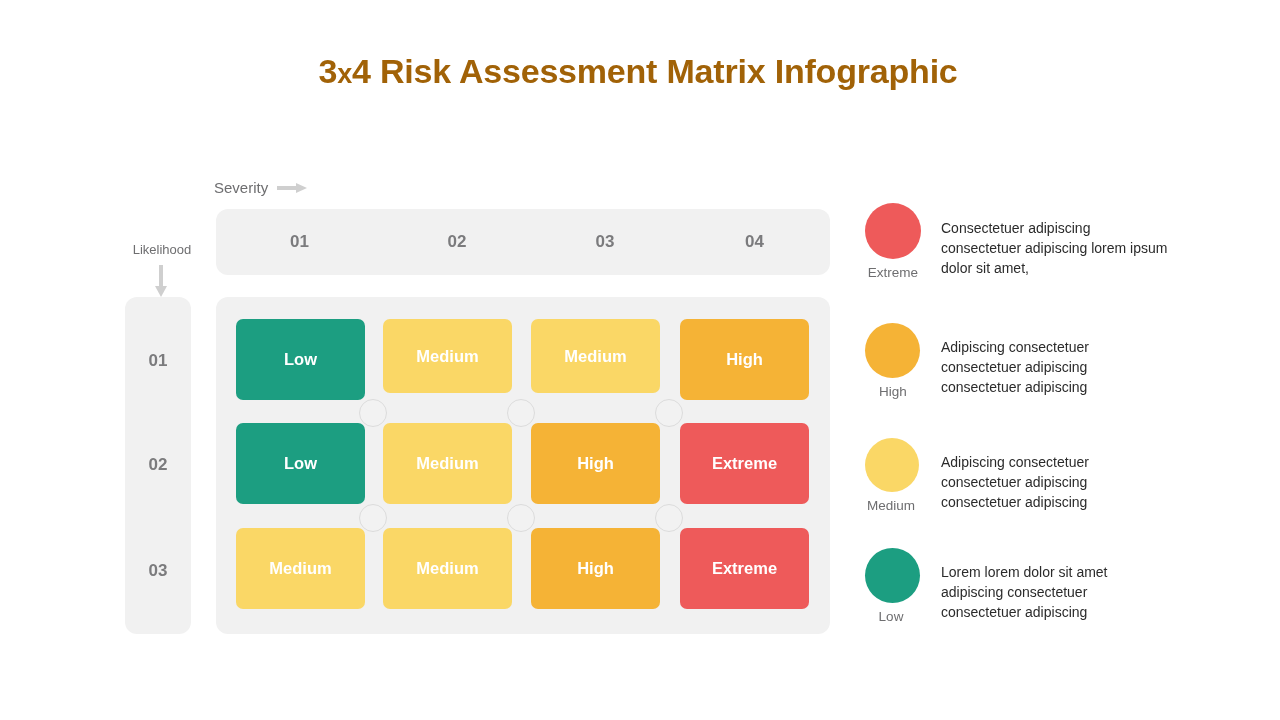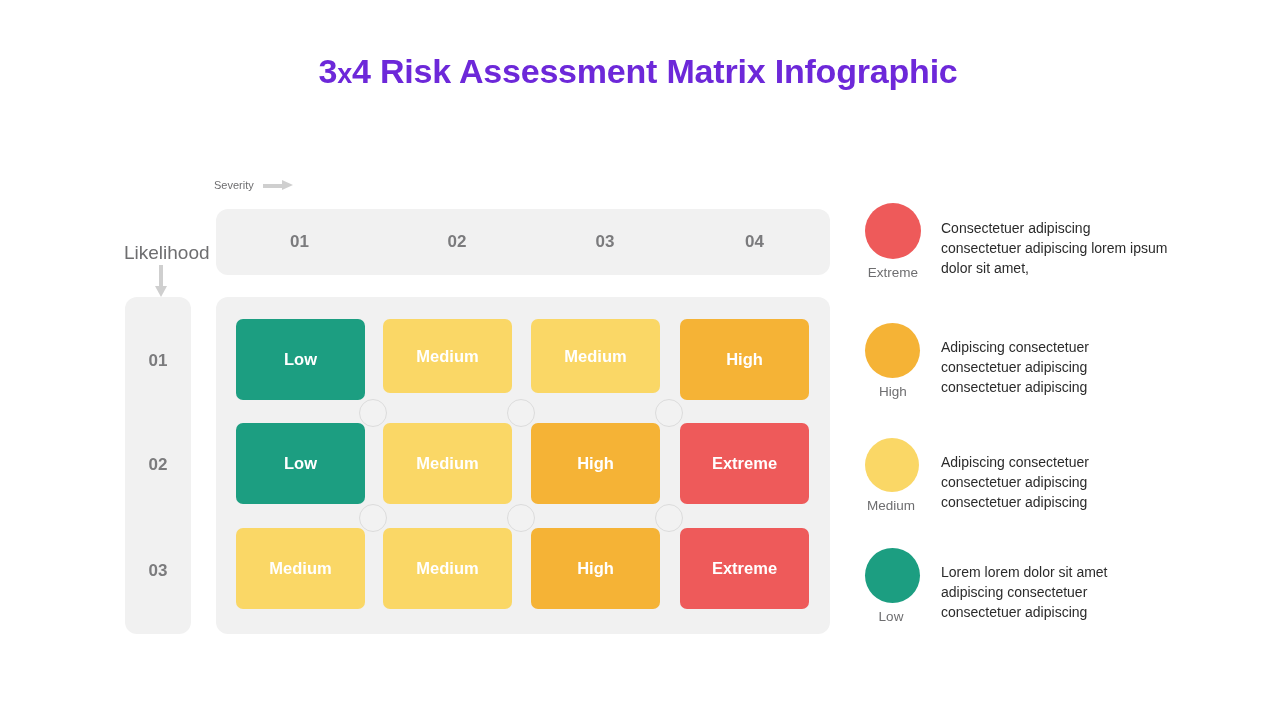--- a/index.html
+++ b/index.html
@@ -17,34 +17,34 @@
 
   
   .page-title {
     position: absolute;
     top: 52px;
     left: 0;
     width: 1276px;
     text-align: center;
     font-size: 34px;
     font-weight: bold;
-    color: #6d28d9;
+    color: #a16207;
     letter-spacing: -0.2px;
   }
   .page-title .x {
     font-size: 27px;
     font-weight: bold;
   }
 
   
   .severity-label {
     position: absolute;
     left: 214px;
     top: 179px;
-    font-size: 11px;
+    font-size: 15px;
     color: #6e6e70;
     display: flex;
     align-items: center;
     gap: 9px;
   }
   .arrow-right {
     display: block;
     width: 30px;
     height: 10px;
     position: relative;
@@ -64,21 +64,21 @@
     border-top: 5.5px solid transparent;
     border-bottom: 5.5px solid transparent;
   }
 
   .likelihood-label {
     position: absolute;
     left: 124px;
     top: 242px;
     width: 76px;
     text-align: center;
-    font-size: 19px;
+    font-size: 13px;
     color: #6e6e70;
   }
   .arrow-down {
     position: absolute;
     left: 155px;
     top: 265px;
     width: 12px;
     height: 32px;
   }
   .arrow-down::before {

